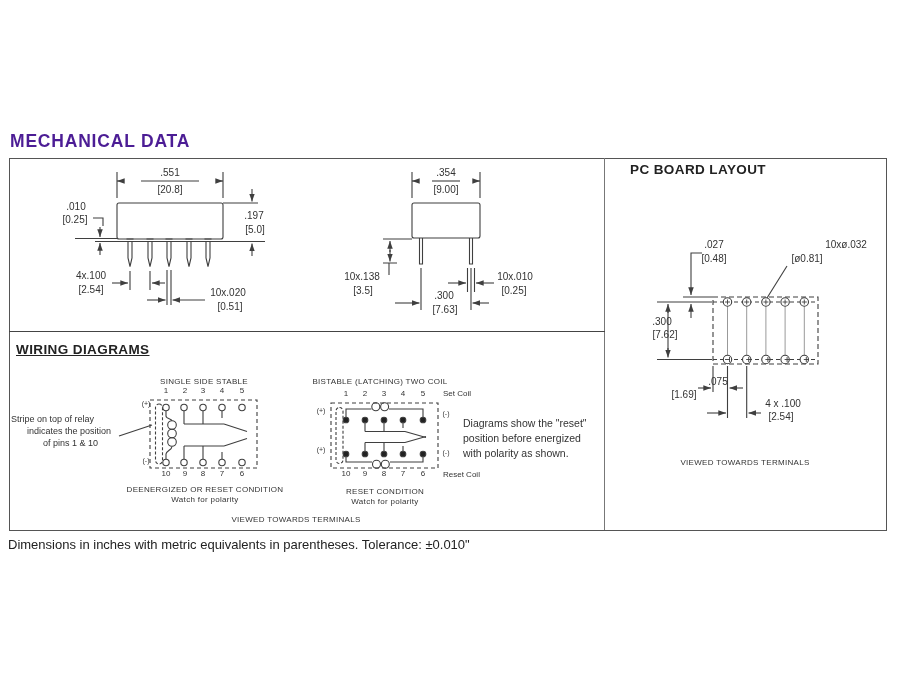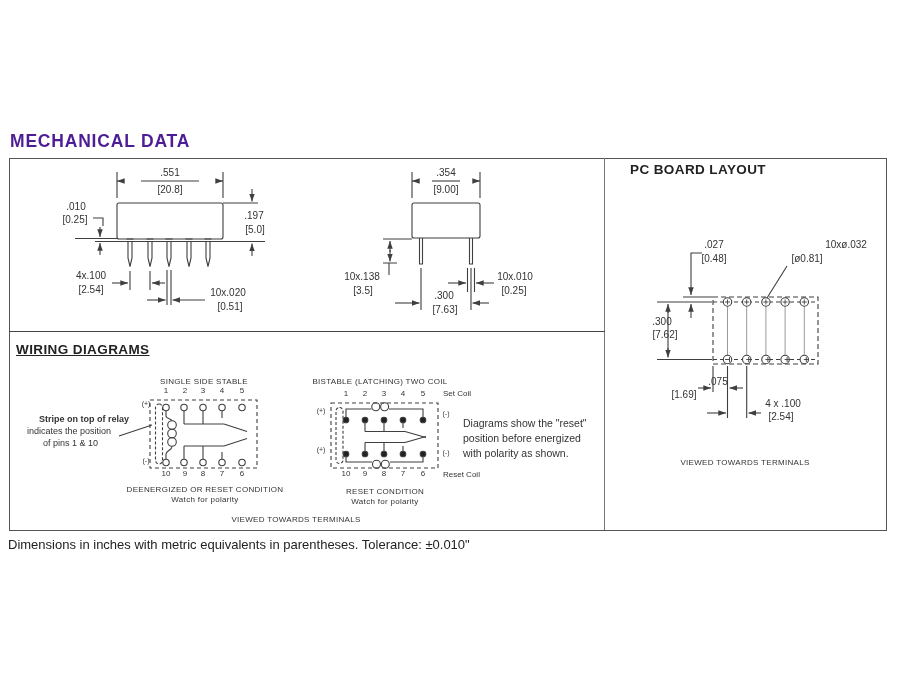--- a/index.html
+++ b/index.html
@@ -251,21 +251,21 @@
   <span class="abs pin" style="left:166px;top:469px;">10</span>
   <span class="abs pin" style="left:185px;top:469px;">9</span>
   <span class="abs pin" style="left:203px;top:469px;">8</span>
   <span class="abs pin" style="left:222px;top:469px;">7</span>
   <span class="abs pin" style="left:242px;top:469px;">6</span>
   <span class="abs sign" style="left:146px;top:400px;">(+)</span>
   <span class="abs sign" style="left:146px;top:457px;">(-)</span>
   <span class="abs cap" style="left:205px;top:485px;">DEENERGIZED OR RESET CONDITION</span>
   <span class="abs cap" style="left:205px;top:495px;">Watch for polarity</span>
 
-  <span class="abs note" style="left:39px;top:413px;font-weight:bold;">Stripe on top of relay</span>
+  <span class="abs note" style="left:11px;top:413px;">Stripe on top of relay</span>
   <span class="abs note" style="left:27px;top:425px;">indicates the position</span>
   <span class="abs note" style="left:27px;top:437px;margin-left:16px;">of pins 1 &amp; 10</span>
 
   <span class="abs pin" style="left:346px;top:389px;">1</span>
   <span class="abs pin" style="left:365px;top:389px;">2</span>
   <span class="abs pin" style="left:384px;top:389px;">3</span>
   <span class="abs pin" style="left:403px;top:389px;">4</span>
   <span class="abs pin" style="left:423px;top:389px;">5</span>
   <span class="abs pin" style="left:346px;top:469px;">10</span>
   <span class="abs pin" style="left:365px;top:469px;">9</span>

